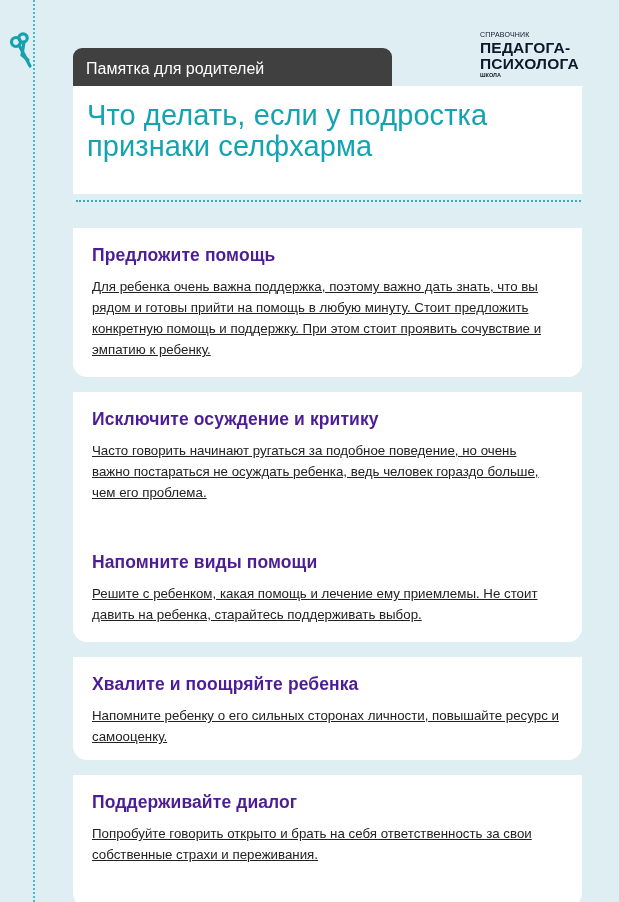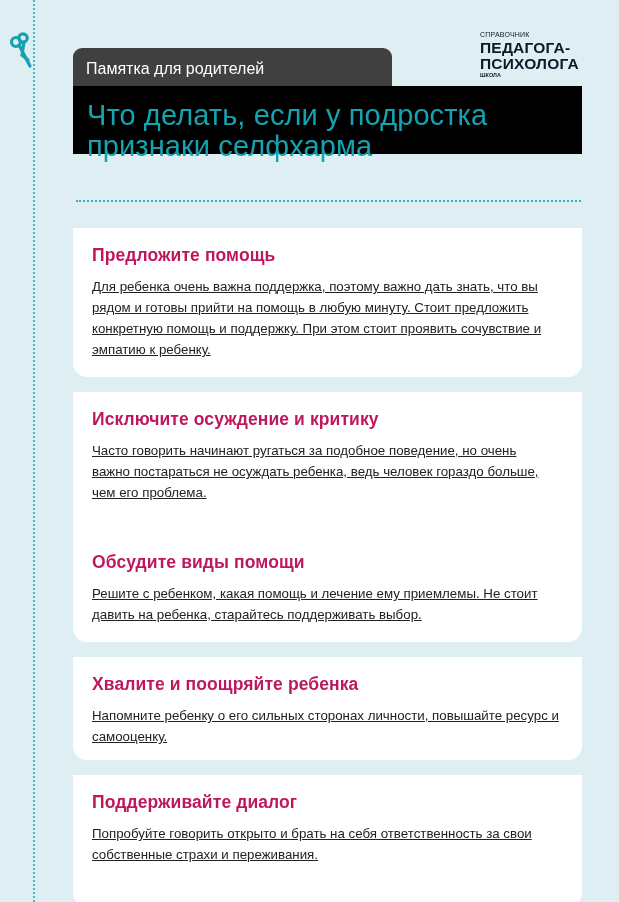--- a/index.html
+++ b/index.html
@@ -24,37 +24,37 @@
   .logo .small { font-size: 7px; letter-spacing: 0.2px; display: block; margin-bottom: 2px; }
   .logo .big { font-size: 15.5px; font-weight: bold; display: block; letter-spacing: 0.2px; line-height: 16px; }
   .logo .school { font-size: 5.5px; font-weight: bold; display: block; margin-top: 1px; }
 
   .tab {
     position: absolute; left: 73px; top: 48px; width: 319px; height: 39px;
     background: #404040; border-radius: 9px 9px 0 0;
     color: #ffffff; font-size: 16px; padding: 12px 0 0 13px;
   }
   .title-box {
-    position: absolute; left: 73px; top: 86px; width: 509px; height: 68px;
-    background: #000000; padding: 14px 0 0 14px;
+    position: absolute; left: 73px; top: 86px; width: 509px; height: 108px;
+    background: #ffffff; padding: 14px 0 0 14px;
   }
   .title-box h1 {
     font-weight: normal; font-size: 29px; line-height: 31px; color: #14a3b1;
     letter-spacing: 0.1px;
   }
   .dots {
     position: absolute; left: 76px; top: 200px; width: 505px; height: 0;
     border-top: 2px dotted #2fb0bd;
   }
   .card {
     position: absolute; left: 73px; width: 509px; background: #ffffff;
     border-radius: 0 0 14px 14px; padding: 16px 20px 0 19px;
   }
   .card h2 {
-    font-size: 17.5px; font-weight: bold; color: #be185d; line-height: 22px;
+    font-size: 17.5px; font-weight: bold; color: #4c1d95; line-height: 22px;
     margin-bottom: 10px; letter-spacing: 0.1px;
   }
   .card p {
     font-size: 13.3px; line-height: 21px; color: #222222; text-decoration: underline;
   }
 </style>
 </head>
 <body>
 
 <div class="cut-line"></div>
@@ -85,21 +85,21 @@
   <h2>Предложите помощь</h2>
   <p>Для ребенка очень важна поддержка, поэтому важно дать знать, что вы рядом и готовы прийти на помощь в любую минуту. Стоит предложить конкретную помощь и поддержку. При этом стоит проявить сочувствие и эмпатию к ребенку.</p>
 </div>
 
 <div class="card" style="top:392px;height:160px">
   <h2>Исключите осуждение и критику</h2>
   <p style="width:460px">Часто говорить начинают ругаться за подобное поведение, но очень важно постараться не осуждать ребенка, ведь человек гораздо больше, чем его проблема.</p>
 </div>
 
 <div class="card" style="top:535px;height:107px">
-  <h2>Обсудите виды помощи</h2>
+  <h2>Напомните виды помощи</h2>
   <p style="width:450px">Решите с ребенком, какая помощь и лечение ему приемлемы. Не стоит давить на ребенка, старайтесь поддерживать выбор.</p>
 </div>
 
 <div class="card" style="top:657px;height:103px">
   <h2>Хвалите и поощряйте ребенка</h2>
   <p>Напомните ребенку о его сильных сторонах личности, повышайте ресурс и самооценку.</p>
 </div>
 
 <div class="card" style="top:775px;height:132px">
   <h2>Поддерживайте диалог</h2>

